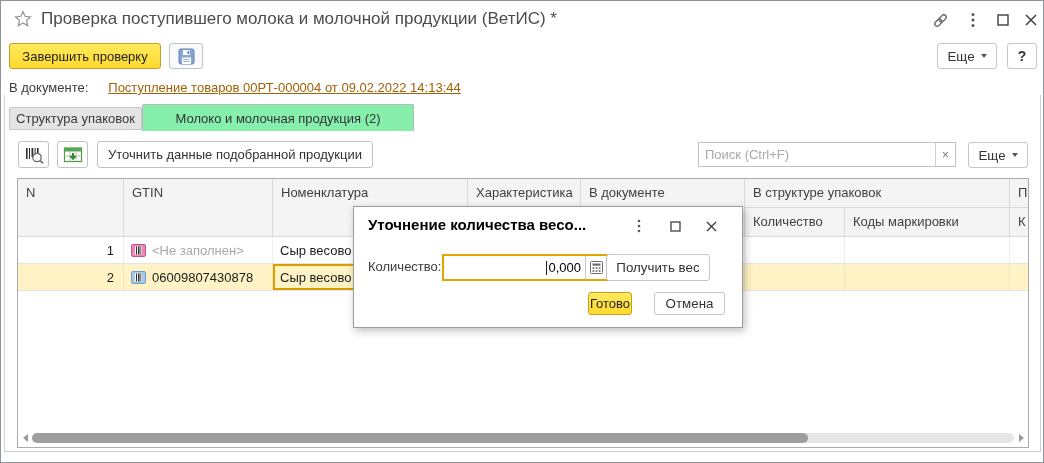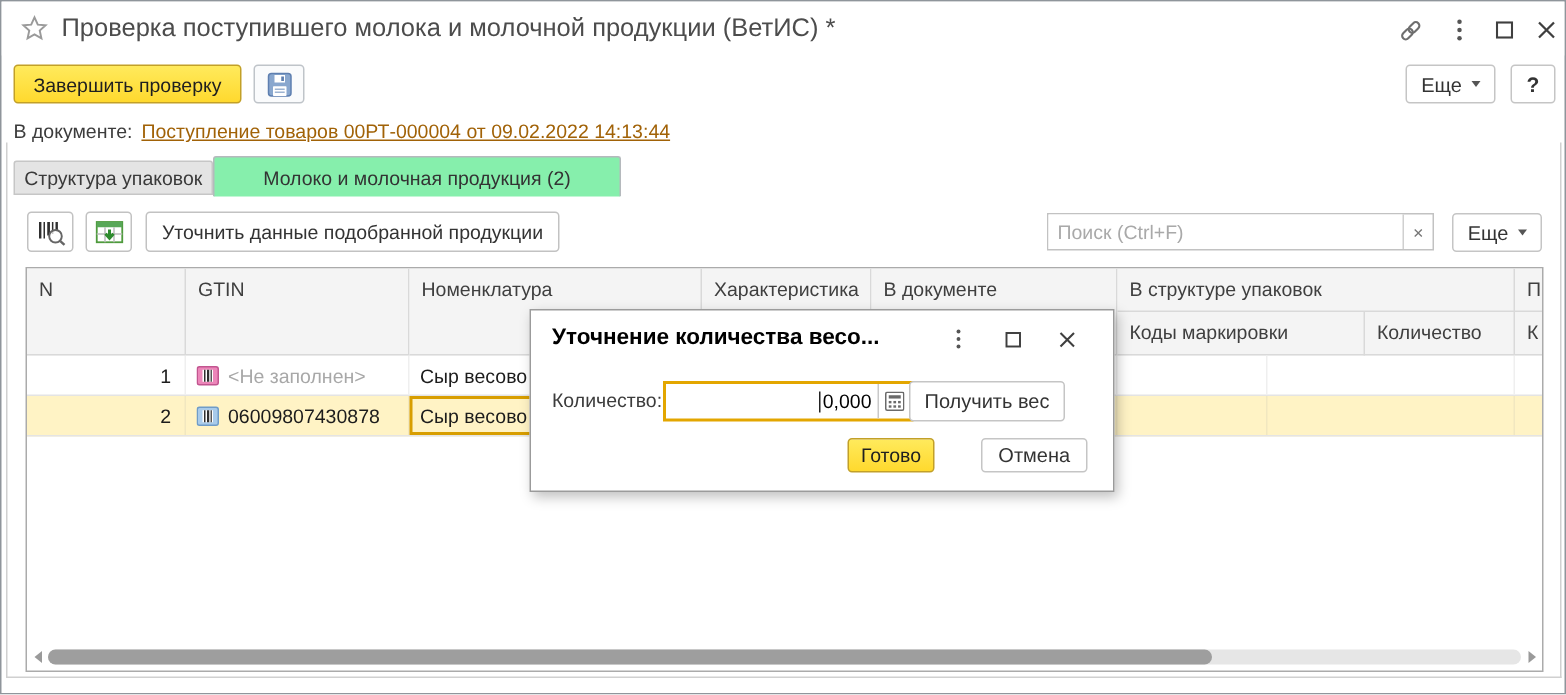--- a/index.html
+++ b/index.html
@@ -17,21 +17,21 @@
   
   .btn{display:flex;align-items:center;justify-content:center;border:1px solid #c5c5c5;border-radius:3px;background:#fff;color:#333;cursor:default;white-space:nowrap}
   .btn-yellow{background:linear-gradient(#ffea5c,#ffd92e);border:1px solid #c2a028;color:#1f1f1f;font-weight:400}
   .cmd-finish{position:absolute;left:8px;top:42px;width:152px;height:26px;font-size:13px}
   .cmd-save{position:absolute;left:168px;top:42px;width:34px;height:26px;background:#fafbfc;border:1px solid #bfc4c9;border-radius:3px;display:flex;align-items:center;justify-content:center}
   .cmd-more{position:absolute;left:936px;top:42px;width:60px;height:26px}
   .cmd-help{position:absolute;left:1006px;top:42px;width:30px;height:26px;font-weight:700;font-size:14px}
   .tri{width:0;height:0;border-left:3.5px solid transparent;border-right:3.5px solid transparent;border-top:4px solid #555;display:inline-block;margin-left:6px}
 
   
-  .docline{position:absolute;left:8px;top:79px;display:flex;align-items:center;gap:6px;white-space:nowrap}
+  .docline{position:absolute;left:8px;top:79px;display:flex;align-items:center;gap:20px;white-space:nowrap}
   .doclabel{color:#3c3c3c}
   .doclink{color:#a16207;text-decoration:underline;cursor:pointer}
 
   
   .frame{position:absolute;left:3px;top:94px;width:1037px;height:357px;border-left:1px solid #d0d0d0;border-right:1px solid #d0d0d0;border-bottom:1px solid #d0d0d0}
 
   
   .tab{position:absolute;display:flex;align-items:center;justify-content:center;white-space:nowrap;cursor:default}
   .tab-inactive{left:8px;top:106px;width:133px;height:23px;background:#e4e4e4;border:1px solid #c6c6c6;border-radius:2px 2px 0 0;color:#3a3a3a}
   .tab-active{left:141px;top:103px;width:272px;height:27px;background:#86efac;border:1px solid #b5b9bd;border-bottom:none;border-radius:2px 2px 0 0;z-index:2}
@@ -79,21 +79,21 @@
   .dialog{position:absolute;left:352px;top:205px;width:390px;height:122px;background:#fff;border:1px solid #9b9b9b;box-shadow:2px 3px 8px rgba(0,0,0,.25);z-index:10}
   .dtitle{position:absolute;left:14px;top:9px;width:262px;font-size:15px;font-weight:700;color:#000;white-space:nowrap;overflow:hidden}
   .d-ico{position:absolute;top:11px;width:18px;height:16px;display:flex;align-items:center;justify-content:center}
   .d-dots{left:276px}.d-max{left:312px}.d-close{left:348px}
   .dlabel{position:absolute;left:14px;top:52px;color:#3c3c3c}
   .dinput{position:absolute;left:88px;top:47px;width:167px;height:27px;border:2px solid #e3a600;background:#fff;display:flex;align-items:stretch}
   .dval{flex:1;display:flex;align-items:center;justify-content:flex-end;padding-right:4px;color:#000}
   .caret{display:inline-block;width:1px;height:14px;background:#222;margin-right:1px}
   .dcalc{width:22px;border-left:1px solid #c9c9c9;display:flex;align-items:center;justify-content:center}
   .dgetw{position:absolute;left:252px;top:47px;width:104px;height:27px}
-  .ddone{position:absolute;left:211px;top:85px;width:58px;height:23px;font-size:13px}
+  .ddone{position:absolute;left:234px;top:85px;width:44px;height:23px;font-size:13px}
   .dcancel{position:absolute;left:300px;top:85px;width:71px;height:23px}
 </style>
 </head>
 <body>
 
 <div class="win">
 
   <div class="titlebar">
     <svg class="star" viewBox="0 0 18 18">
       <path d="M9 1.6 L11.2 6.4 16.4 6.9 12.5 10.4 13.6 15.6 9 12.9 4.4 15.6 5.5 10.4 1.6 6.9 6.8 6.4 Z" fill="none" stroke="#9a9a9a" stroke-width="1.3"></path>
@@ -191,22 +191,22 @@
   <div class="tbl">
     <div class="thead">
       <div class="hc hc-span c-n">N</div>
       <div class="hc hc-span c-gtin">GTIN</div>
       <div class="hc hc-span c-nom">Номенклатура</div>
       <div class="hc hc-span c-char">Характеристика</div>
       <div class="hc hc-span c-doc">В документе</div>
       <div class="hgroup c-pack">
         <div class="top">В структуре упаковок</div>
         <div class="subs">
+          <div class="hc hc-sub c-qty">Количество</div>
           <div class="hc hc-sub c-codes">Коды маркировки</div>
-          <div class="hc hc-sub c-qty">Количество</div>
         </div>
       </div>
       <div class="hgroup c-p">
         <div class="top">П</div>
         <div class="subs">
           <div class="hc hc-sub c-p">К</div>
         </div>
       </div>
     </div>
 

